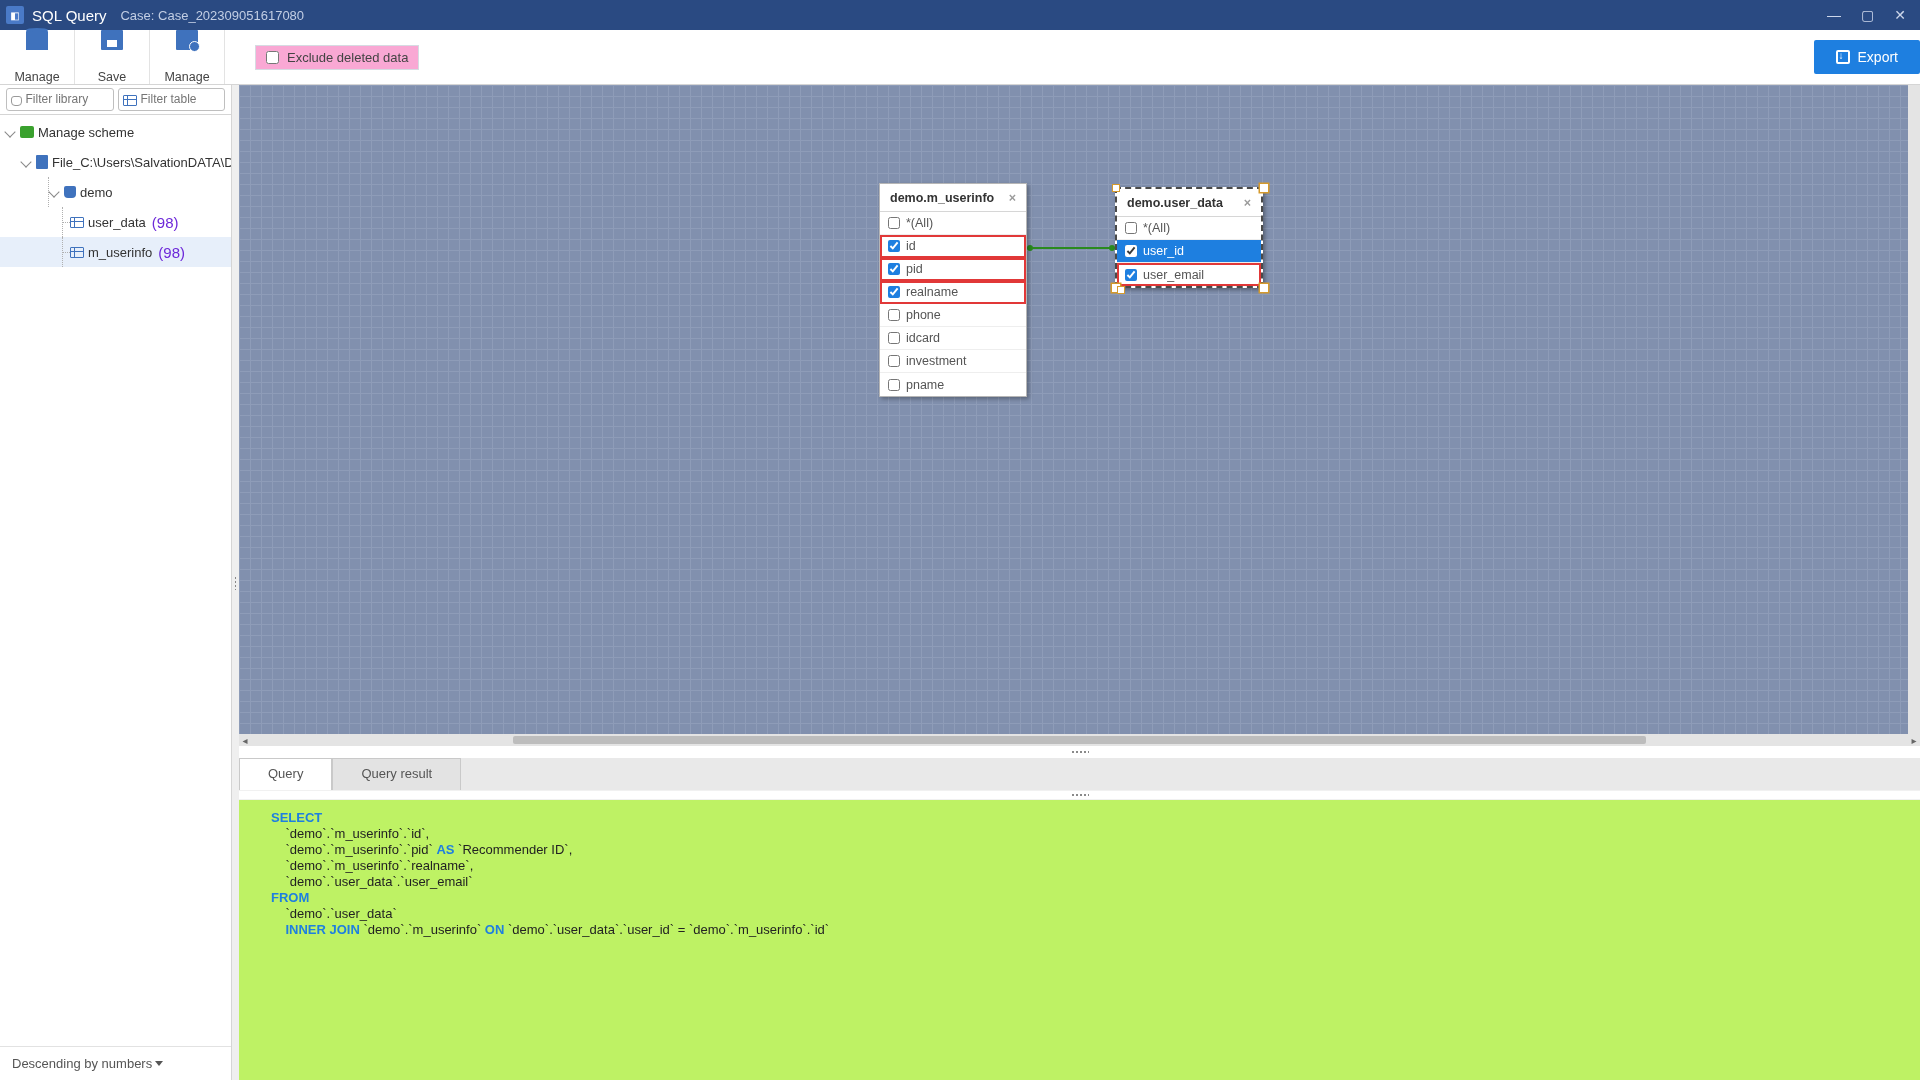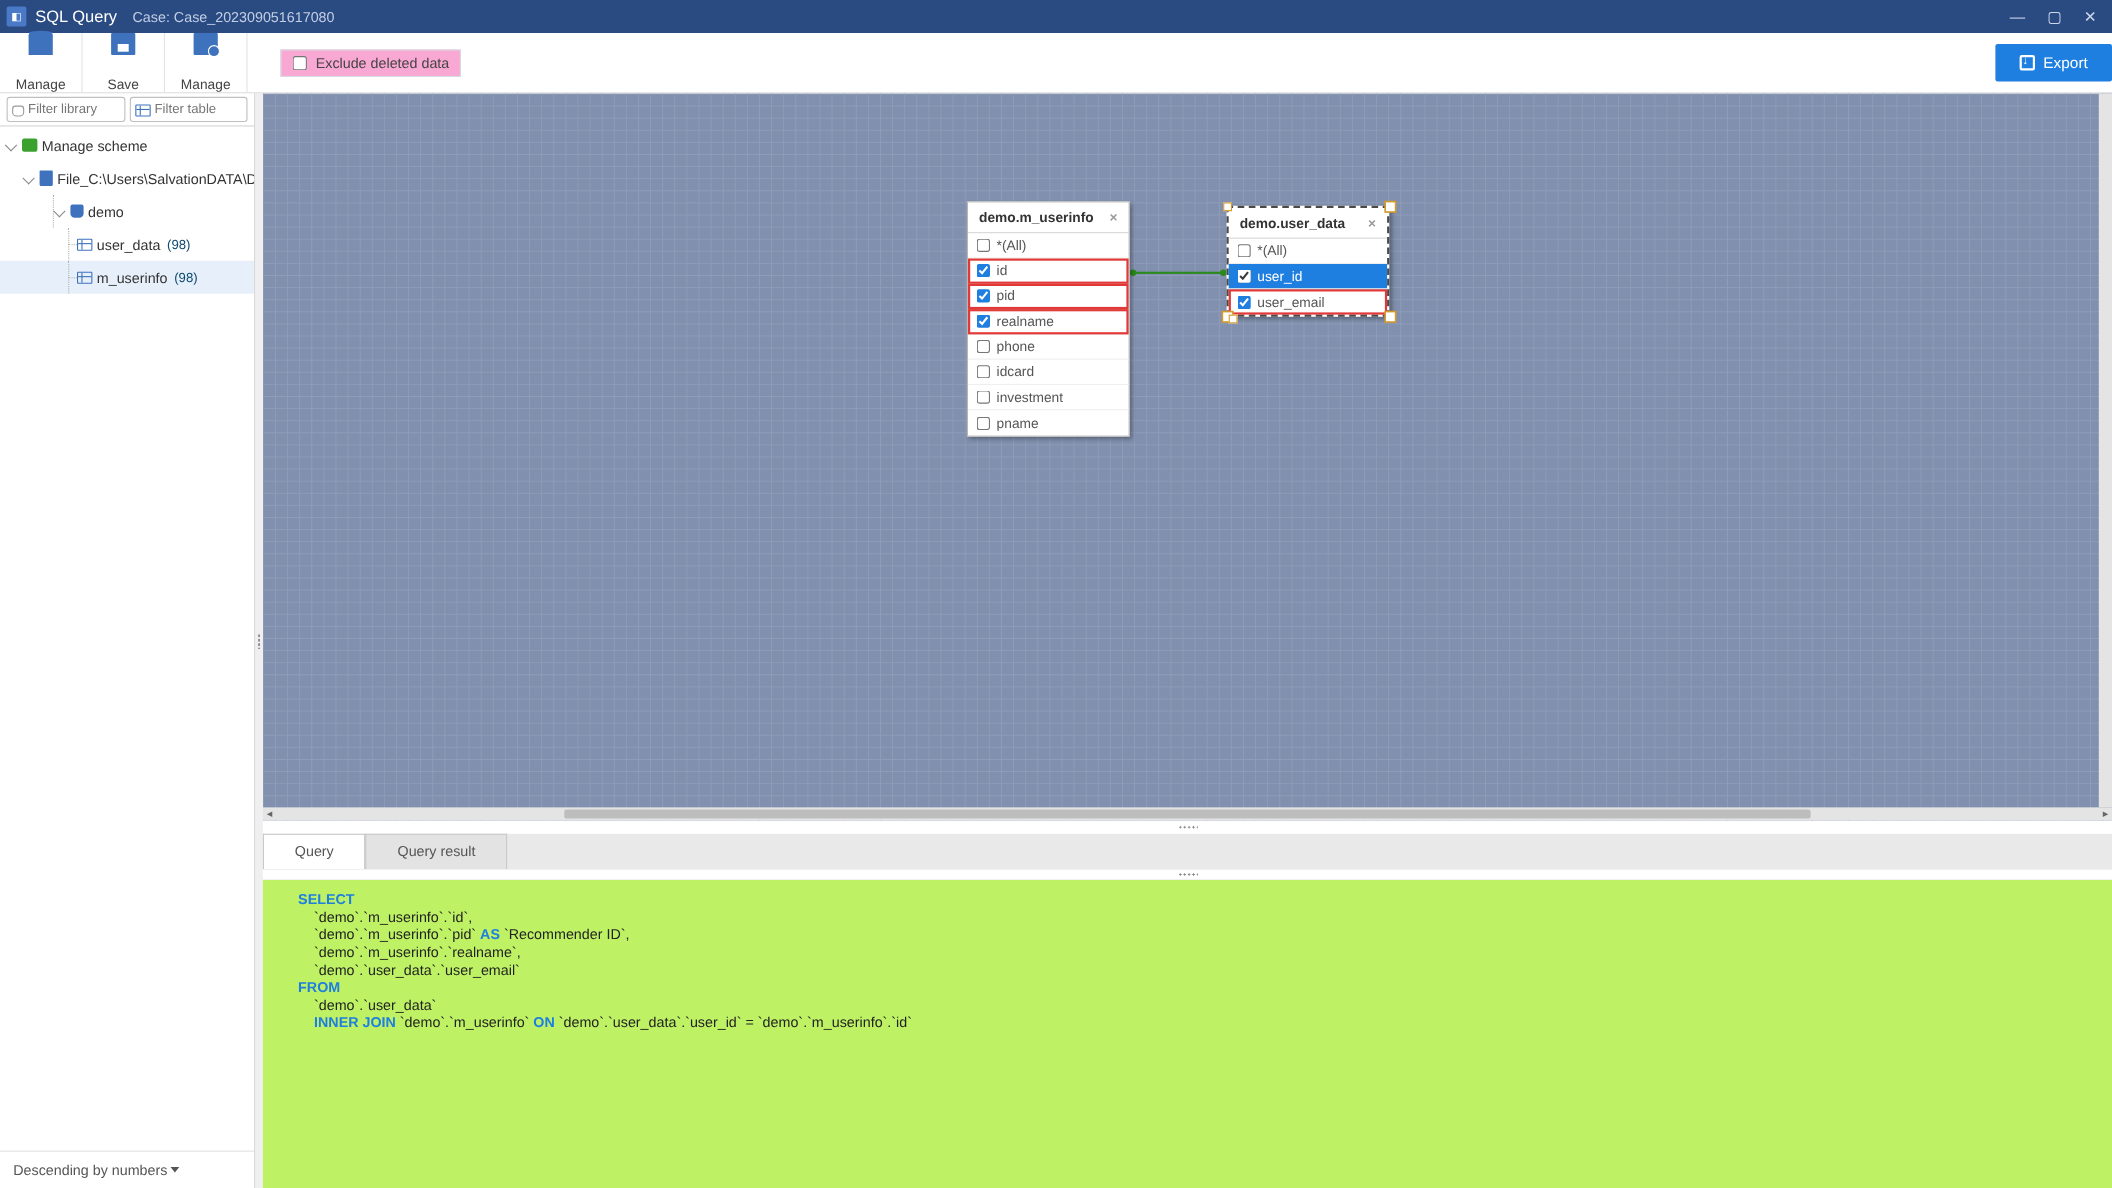--- a/index.html
+++ b/index.html
@@ -50,21 +50,21 @@
 .tree-item.selected { background:#e7effa; }
 .chev { display:inline-block; width:8px; height:8px; border-right:1.5px solid #888; border-bottom:1.5px solid #888; transform:rotate(-45deg); margin-right:2px; flex-shrink:0;}
 .chev.open { transform:rotate(45deg); }
 .ic-scheme { width:14px; height:12px; background:#3aa12e; border-radius:2px; flex-shrink:0; }
 .ic-file { width:12px; height:14px; background:#3f72bd; border-radius:1px; flex-shrink:0; }
 .ic-db { width:12px; height:12px; background:#3f72bd; border-radius:2px 2px 4px 4px; flex-shrink:0; }
 .ic-table { width:14px; height:11px; border:1px solid #3f72bd; border-radius:1px; position:relative; flex-shrink:0;}
 .ic-table::before, .ic-table::after { content:""; position:absolute; background:#3f72bd; }
 .ic-table::before { width:100%; height:1px; top:3px; left:0; }
 .ic-table::after { width:1px; height:100%; left:3px; top:0; }
-.count { color:#0c4a6e; font-size:12px; margin-left:2px; }
+.count { color:#6d28d9; font-size:15px; margin-left:2px; }
 
 .sidebar-footer { height:34px; border-top:1px solid #e2e2e2; display:flex; align-items:center; padding:0 12px; color:#555; font-size:13px; gap:3px; }
 .sort-caret { width:0; height:0; border-left:4px solid transparent; border-right:4px solid transparent; border-top:5px solid #555; }
 
 
 .vsplit { width:7px; background:#efefef; display:flex; align-items:center; justify-content:center; cursor:col-resize; }
 .vsplit .dots { width:3px; height:14px; background-image: radial-gradient(#888 1px, transparent 1px); background-size:3px 4px; }
 
 
 .main { flex:1; display:flex; flex-direction:column; }

